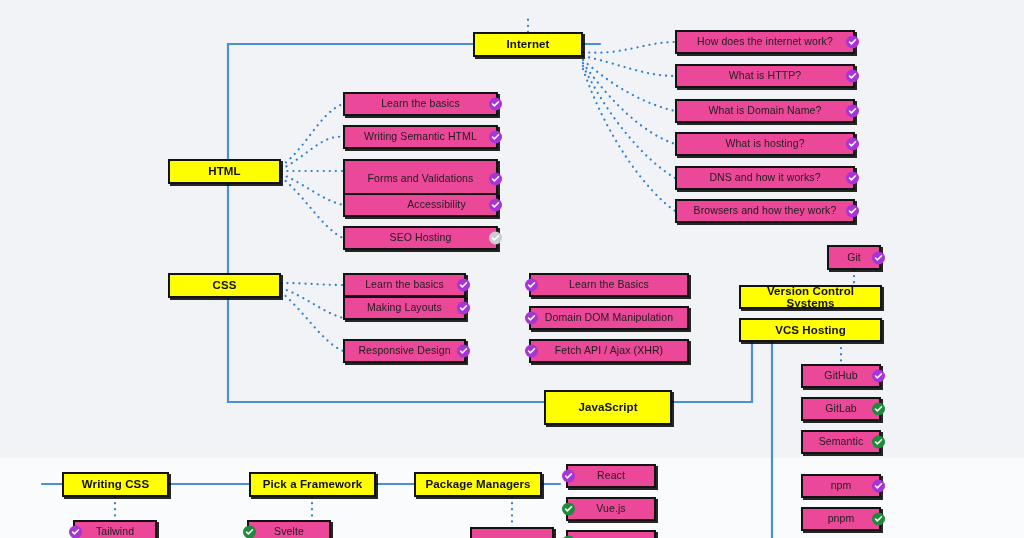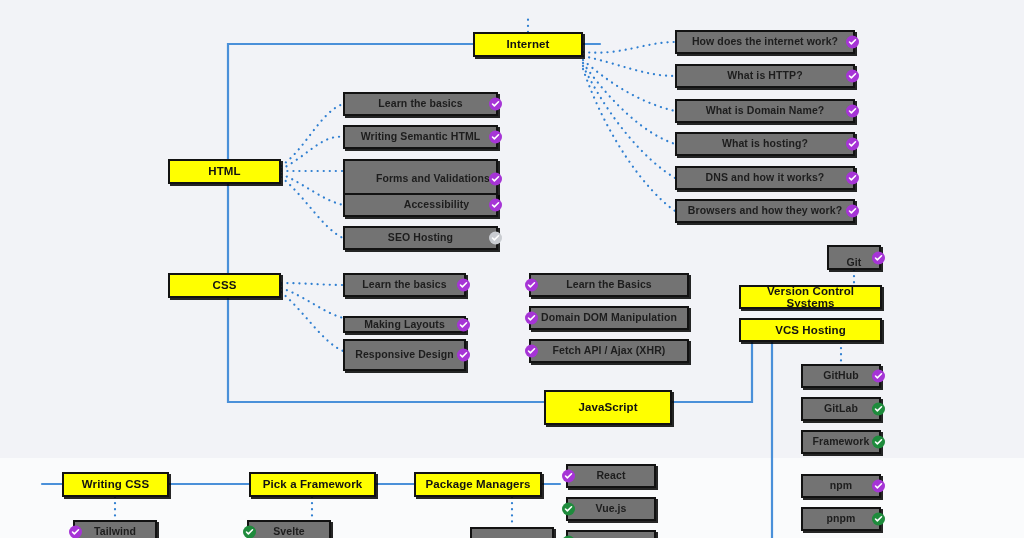--- a/index.html
+++ b/index.html
@@ -27,22 +27,22 @@
     box-shadow:2px 2px 0 rgba(0,0,0,0.85);
     z-index:5;
   }
   .node .lbl{display:block;padding:0 6px;}
 
   .primary{
     background:#ffff00;color:#121212;
     font-size:11.5px;font-weight:700;letter-spacing:.1px;
   }
   .topic{
-    background:#737373;color:#1d1d1d;
-    font-size:10.5px;font-weight:700;letter-spacing:.1px;
+    background:#ec4899;color:#1d1d1d;
+    font-size:10.5px;font-weight:400;letter-spacing:.1px;
   }
 
   .title{
     position:absolute;left:472px;top:0px;
     font-size:25px;color:#1c1c1c;font-weight:400;
     letter-spacing:-0.3px;z-index:6;
   }
 
   .chk{
     position:absolute;width:13px;height:13px;border-radius:50%;
@@ -164,21 +164,21 @@
         </span>
       </div>
       <div class="node topic" style="left: 343px; top: 125px; width: 155px; height: 24px;">
         <span class="lbl">Writing Semantic HTML</span>
         <span class="chk purple r">
           <svg viewBox="0 0 24 24">
             <path d="M20 6 L9 17 L4 12" fill="none" stroke="#ffffff" stroke-width="4.2" stroke-linecap="round" stroke-linejoin="round"></path>
           </svg>
         </span>
       </div>
-      <div class="node topic" style="left: 343px; top: 159px; width: 155px; height: 40px; justify-content: flex-end;">
+      <div class="node topic" style="left: 343px; top: 159px; width: 155px; height: 40px;">
         <span class="lbl">Forms and Validations</span>
         <span class="chk purple r">
           <svg viewBox="0 0 24 24">
             <path d="M20 6 L9 17 L4 12" fill="none" stroke="#ffffff" stroke-width="4.2" stroke-linecap="round" stroke-linejoin="round"></path>
           </svg>
         </span>
       </div>
       <div class="node topic" style="left: 343px; top: 193px; width: 155px; height: 24px; padding-left: 32px;">
         <span class="lbl">Accessibility</span>
         <span class="chk purple r">
@@ -199,29 +199,29 @@
         <span class="lbl">CSS</span>
       </div>
       <div class="node topic" style="left: 343px; top: 273px; width: 123px; height: 24px;">
         <span class="lbl">Learn the basics</span>
         <span class="chk purple r">
           <svg viewBox="0 0 24 24">
             <path d="M20 6 L9 17 L4 12" fill="none" stroke="#ffffff" stroke-width="4.2" stroke-linecap="round" stroke-linejoin="round"></path>
           </svg>
         </span>
       </div>
-      <div class="node topic" style="left: 343px; top: 316px; width: 123px; height: 17px;">
+      <div class="node topic" style="left: 343px; top: 296px; width: 123px; height: 24px;">
         <span class="lbl">Making Layouts</span>
         <span class="chk purple r">
           <svg viewBox="0 0 24 24">
             <path d="M20 6 L9 17 L4 12" fill="none" stroke="#ffffff" stroke-width="4.2" stroke-linecap="round" stroke-linejoin="round"></path>
           </svg>
         </span>
       </div>
-      <div class="node topic" style="left: 343px; top: 339px; width: 123px; height: 32px;">
+      <div class="node topic" style="left: 343px; top: 339px; width: 123px; height: 24px;">
         <span class="lbl">Responsive Design</span>
         <span class="chk purple r">
           <svg viewBox="0 0 24 24">
             <path d="M20 6 L9 17 L4 12" fill="none" stroke="#ffffff" stroke-width="4.2" stroke-linecap="round" stroke-linejoin="round"></path>
           </svg>
         </span>
       </div>
       <div class="node primary" style="left: 544px; top: 390px; width: 128px; height: 35px;">
         <span class="lbl">JavaScript</span>
       </div>
@@ -242,21 +242,21 @@
         </span>
       </div>
       <div class="node topic" style="left: 529px; top: 339px; width: 160px; height: 24px;">
         <span class="lbl">Fetch API / Ajax (XHR)</span>
         <span class="chk purple l">
           <svg viewBox="0 0 24 24">
             <path d="M20 6 L9 17 L4 12" fill="none" stroke="#ffffff" stroke-width="4.2" stroke-linecap="round" stroke-linejoin="round"></path>
           </svg>
         </span>
       </div>
-      <div class="node topic" style="left: 827px; top: 245px; width: 54px; height: 25px; align-items: flex-end;">
+      <div class="node topic" style="left: 827px; top: 245px; width: 54px; height: 25px;">
         <span class="lbl">Git</span>
         <span class="chk purple r">
           <svg viewBox="0 0 24 24">
             <path d="M20 6 L9 17 L4 12" fill="none" stroke="#ffffff" stroke-width="4.2" stroke-linecap="round" stroke-linejoin="round"></path>
           </svg>
         </span>
       </div>
       <div class="node primary" style="left: 739px; top: 285px; width: 143px; height: 24px;">
         <span class="lbl">Version Control Systems</span>
       </div>
@@ -273,21 +273,21 @@
       </div>
       <div class="node topic" style="left: 801px; top: 397px; width: 80px; height: 24px;">
         <span class="lbl">GitLab</span>
         <span class="chk green r">
           <svg viewBox="0 0 24 24">
             <path d="M20 6 L9 17 L4 12" fill="none" stroke="#ffffff" stroke-width="4.2" stroke-linecap="round" stroke-linejoin="round"></path>
           </svg>
         </span>
       </div>
       <div class="node topic" style="left: 801px; top: 430px; width: 80px; height: 24px;">
-        <span class="lbl">Framework</span>
+        <span class="lbl">Semantic</span>
         <span class="chk green r">
           <svg viewBox="0 0 24 24">
             <path d="M20 6 L9 17 L4 12" fill="none" stroke="#ffffff" stroke-width="4.2" stroke-linecap="round" stroke-linejoin="round"></path>
           </svg>
         </span>
       </div>
       <div class="node topic" style="left: 801px; top: 474px; width: 80px; height: 24px;">
         <span class="lbl">npm</span>
         <span class="chk purple r">
           <svg viewBox="0 0 24 24">

